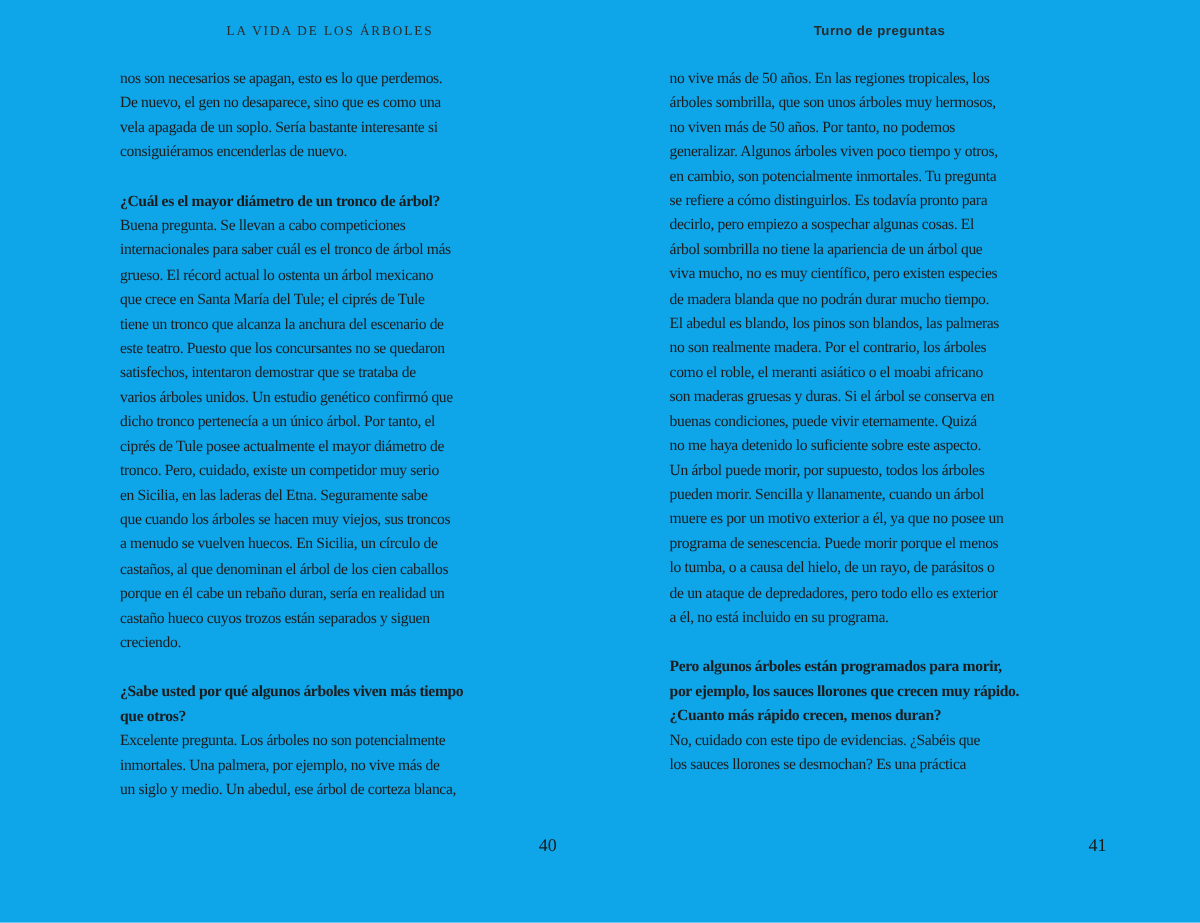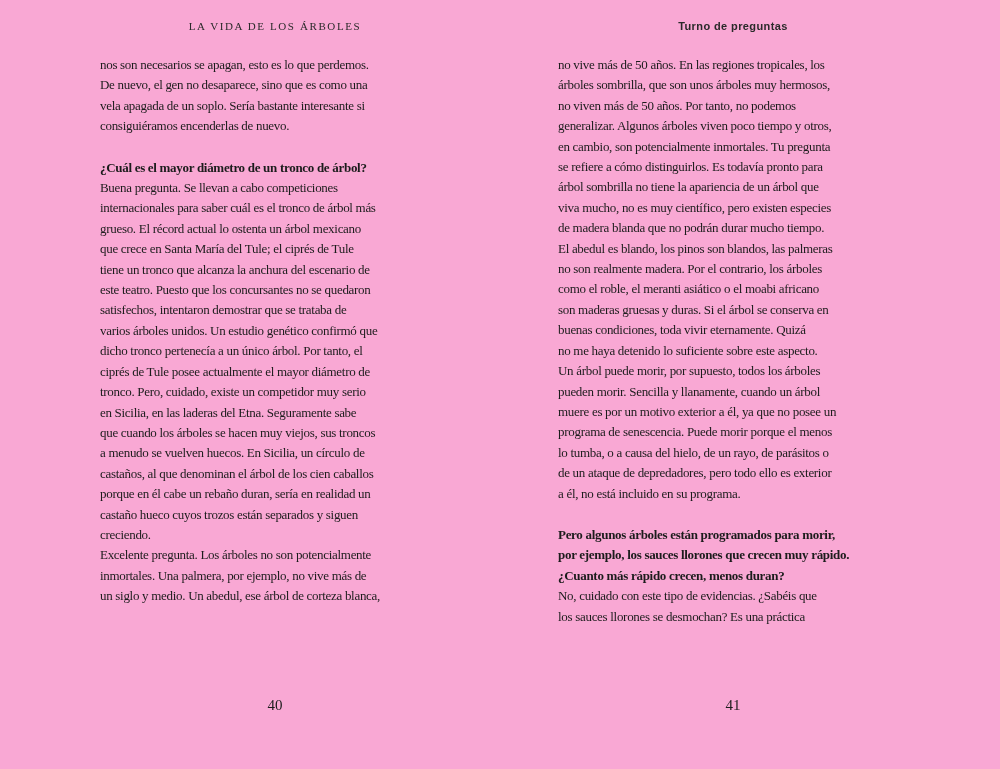--- a/index.html
+++ b/index.html
@@ -4,21 +4,21 @@
 <style>
   html, body {
     margin: 0;
     padding: 0;
     background: #ffffff;
   }
   .spread {
     position: relative;
     width: 1000px;
     height: 769px;
-    background: #f9a8d4;
+    background: #0ea5e9;
     overflow: hidden;
     font-family: "Liberation Serif", "DejaVu Serif", serif;
     color: #1c1c1c;
   }
   .page {
     position: absolute;
     top: 0;
     width: 378px;
     height: 769px;
   }
@@ -63,21 +63,21 @@
     letter-spacing: -0.3px;
     white-space: nowrap;
     margin-left: 12px;
   }
 
   .folio {
     position: absolute;
     top: 697px;
     left: 0;
     width: 100%;
-    text-align: center;
+    text-align: right;
     font-size: 15px;
     color: #1c1c1c;
   }
 </style>
 </head>
 <body>
 
 <div class="spread">
 
   <div class="page page-left">
@@ -105,47 +105,52 @@
           <div class="line">ciprés de Tule posee actualmente el mayor diámetro de</div>
           <div class="line">tronco. Pero, cuidado, existe un competidor muy serio</div>
           <div class="line">en Sicilia, en las laderas del Etna. Seguramente sabe</div>
           <div class="line">que cuando los árboles se hacen muy viejos, sus troncos</div>
           <div class="line">a menudo se vuelven huecos. En Sicilia, un círculo de</div>
           <div class="line">castaños, al que denominan el árbol de los cien caballos</div>
           <div class="line">porque en él cabe un rebaño duran, sería en realidad un</div>
           <div class="line">castaño hueco cuyos trozos están separados y siguen</div>
           <div class="line">creciendo.</div>
         </div>
+        <div class="block heading">
+          <div class="line">¿Sabe usted por qué algunos árboles viven más tiempo</div>
+          <div class="line">que otros?</div>
+        </div>
         <div class="block body">
           <div class="line">Excelente pregunta. Los árboles no son potencialmente</div>
           <div class="line">inmortales. Una palmera, por ejemplo, no vive más de</div>
           <div class="line">un siglo y medio. Un abedul, ese árbol de corteza blanca,</div>
         </div>
       </div>
     <div class="folio">40</div>
   </div>
 
   <div class="page page-right">
     <div class="running-header sans-bold">Turno de preguntas</div>
     <div class="page-body">
         <div class="block body">
           <div class="line">no vive más de 50 años. En las regiones tropicales, los</div>
           <div class="line">árboles sombrilla, que son unos árboles muy hermosos,</div>
           <div class="line">no viven más de 50 años. Por tanto, no podemos</div>
           <div class="line">generalizar. Algunos árboles viven poco tiempo y otros,</div>
           <div class="line">en cambio, son potencialmente inmortales. Tu pregunta</div>
           <div class="line">se refiere a cómo distinguirlos. Es todavía pronto para</div>
+          <div class="line">decirlo, pero empiezo a sospechar algunas cosas. El</div>
           <div class="line">árbol sombrilla no tiene la apariencia de un árbol que</div>
           <div class="line">viva mucho, no es muy científico, pero existen especies</div>
           <div class="line">de madera blanda que no podrán durar mucho tiempo.</div>
           <div class="line">El abedul es blando, los pinos son blandos, las palmeras</div>
           <div class="line">no son realmente madera. Por el contrario, los árboles</div>
           <div class="line">como el roble, el meranti asiático o el moabi africano</div>
           <div class="line">son maderas gruesas y duras. Si el árbol se conserva en</div>
-          <div class="line">buenas condiciones, toda vivir eternamente. Quizá</div>
+          <div class="line">buenas condiciones, puede vivir eternamente. Quizá</div>
           <div class="line">no me haya detenido lo suficiente sobre este aspecto.</div>
           <div class="line">Un árbol puede morir, por supuesto, todos los árboles</div>
           <div class="line">pueden morir. Sencilla y llanamente, cuando un árbol</div>
           <div class="line">muere es por un motivo exterior a él, ya que no posee un</div>
           <div class="line">programa de senescencia. Puede morir porque el menos</div>
           <div class="line">lo tumba, o a causa del hielo, de un rayo, de parásitos o</div>
           <div class="line">de un ataque de depredadores, pero todo ello es exterior</div>
           <div class="line">a él, no está incluido en su programa.</div>
         </div>
         <div class="block heading">

